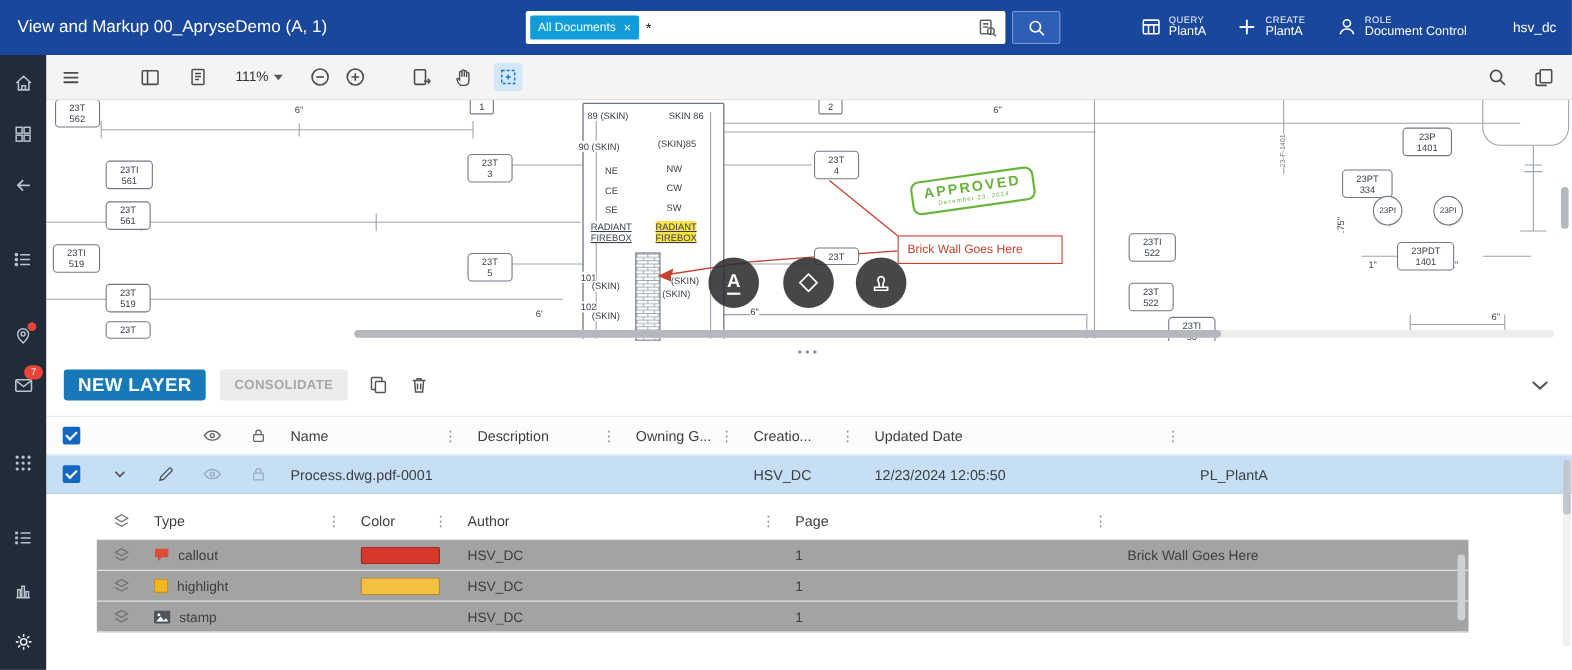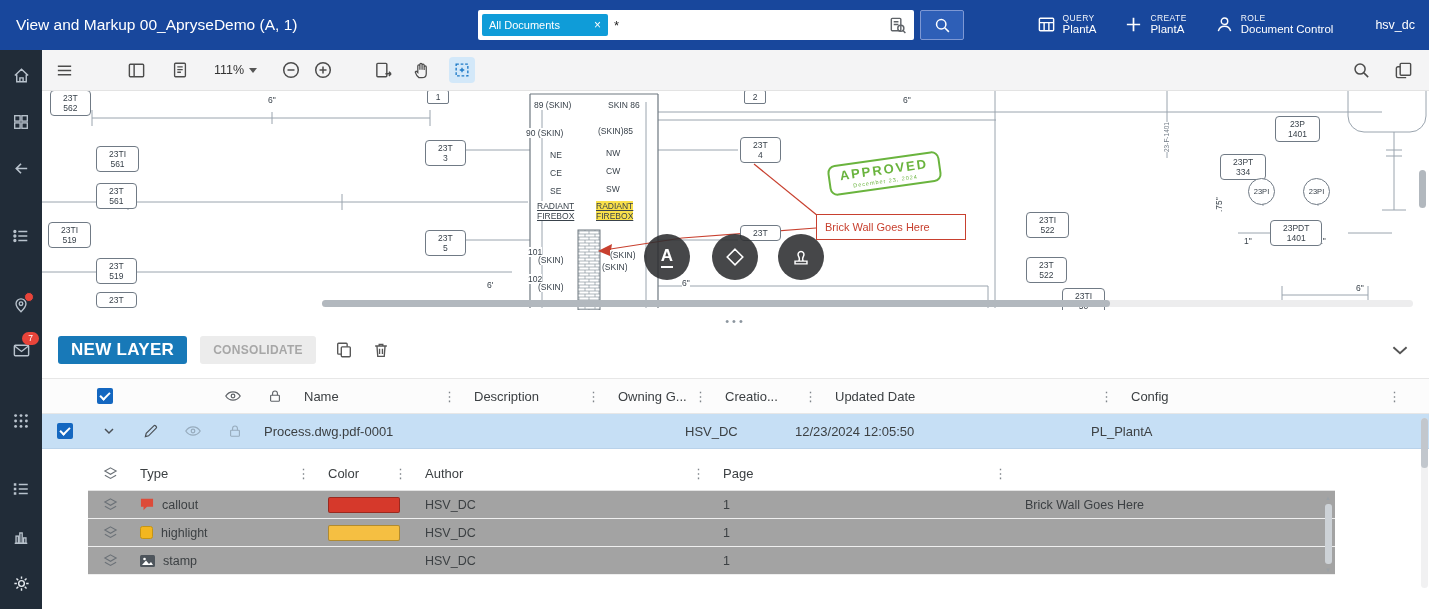--- a/index.html
+++ b/index.html
@@ -3,21 +3,21 @@
 <meta charset="utf-8">
 <style>
   html,body{margin:0;padding:0;}
   body{width:1429px;height:609px;position:relative;overflow:hidden;background:#fff;
        font-family:"Liberation Sans",sans-serif;-webkit-font-smoothing:antialiased;}
   svg{display:block}
   
   .topbar{position:absolute;left:0;top:0;width:1429px;height:50px;background:#18479c;color:#fff;z-index:20;}
   .tb-title{position:absolute;left:16px;top:0;line-height:50px;font-size:15.5px;}
   .searchbar{position:absolute;left:478px;top:10px;width:436px;height:30px;background:#fff;border-radius:2px;display:flex;align-items:center;}
-  .chip{margin-left:4px;height:22px;background:#0f9cd8;color:#fff;border-radius:2px;display:flex;align-items:center;padding:0 7px;font-size:11px;white-space:nowrap;gap:27px;}
+  .chip{margin-left:4px;height:22px;background:#0f9cd8;color:#fff;border-radius:2px;display:flex;align-items:center;padding:0 7px;font-size:11px;white-space:nowrap;}
   .chip-x{margin-left:7px;font-size:12px;cursor:pointer;}
   .search-input{flex:1;border:none;outline:none;font-size:13px;color:#222;padding:0 6px;min-width:0;background:transparent;}
   .adv{width:34px;display:flex;justify-content:center;color:#5f6368;}
   .search-btn{position:absolute;left:920px;top:10px;width:44px;height:30px;background:#2e5fb7;border:1px solid #7d98d4;border-radius:2px;display:flex;align-items:center;justify-content:center;color:#fff;cursor:pointer;}
   .tb-actions{position:absolute;right:0;top:0;height:50px;display:flex;align-items:center;padding-right:14px;}
   .tb-item{display:flex;align-items:center;margin-left:28px;cursor:pointer;}
   .tb-item svg{margin-right:7px;}
   .tb-2l{display:flex;flex-direction:column;line-height:1.15;}
   .tb-lbl{font-size:8.5px;letter-spacing:.4px;opacity:.95;}
   .tb-val{font-size:11.5px;}
@@ -58,21 +58,21 @@
   .divider{position:absolute;left:42px;top:310px;width:1387px;height:20px;background:#fff;z-index:6;display:flex;align-items:center;justify-content:center;cursor:row-resize;}
   .dots::after{content:"\2022\2022\2022";letter-spacing:3px;color:#8b959e;font-size:11px;}
   
   .panel{position:absolute;left:42px;top:330px;width:1387px;bottom:0;background:#fff;z-index:6;}
   .panel-toolbar{height:40px;display:flex;align-items:center;position:relative;}
   .btn-primary{margin-left:16px;height:28px;padding:0 13px;background:#1879b8;color:#fff;font-size:17px;font-weight:bold;border:none;border-radius:3px;letter-spacing:.3px;cursor:pointer;font-family:inherit;}
   .btn-disabled{margin-left:13px;height:28px;padding:0 13px;background:#ececec;color:#a7a7a7;font-size:12px;font-weight:bold;border:none;border-radius:3px;letter-spacing:.3px;font-family:inherit;}
   .pt-icon{margin-left:19px;color:#555;cursor:pointer;display:flex;}
   .collapse{position:absolute;right:18px;color:#555;cursor:pointer;display:flex;}
   .grid-header,.grid-row{display:grid;grid-template-columns:46px 42px 42px 42px 42px 170px 144px 107px 110px 296px 1fr 18px;align-items:center;height:34px;}
-  .grid-header{margin-top:8px;background:#fcfcfc;border-top:1px solid #e7e7e7;border-bottom:1px solid #e7e7e7;padding-left:40px;}
+  .grid-header{margin-top:8px;background:#fcfcfc;border-top:1px solid #e7e7e7;border-bottom:1px solid #e7e7e7;}
   .grid-row{background:#c6dff5;border-bottom:1px solid #b9d2ea;}
   .cell-c{display:flex;align-items:center;justify-content:center;}
   .hcell{display:flex;align-items:center;justify-content:space-between;font-size:13px;color:#3c4043;padding:0 10px 0 8px;overflow:hidden;white-space:nowrap;}
   .rcell{font-size:13px;color:#3c4043;padding-left:8px;overflow:hidden;white-space:nowrap;}
   .kebab{color:#80868b;font-size:13px;cursor:pointer;}
   .kebab::after{content:"\22EE";}
   .checkbox{width:16px;height:16px;border-radius:2px;background:#1467c0;position:relative;cursor:pointer;}
   .checkbox::after{content:"";position:absolute;left:5px;top:2px;width:4px;height:8px;border:solid #fff;border-width:0 2px 2px 0;transform:rotate(45deg);}
   .ic{display:flex;cursor:pointer;}
   .faded{opacity:.45;}
@@ -519,24 +519,20 @@
         <span class="kebab"></span>
       </div>
     <div class="hcell">
         <span>Creatio...</span>
         <span class="kebab"></span>
       </div>
     <div class="hcell">
         <span>Updated Date</span>
         <span class="kebab"></span>
       </div>
-    <div class="hcell">
-        <span>Config</span>
-        <span class="kebab"></span>
-      </div>
     <div></div>
   </div>
 
   <div class="grid-row">
     <div class="cell-c">
         <span class="checkbox"></span>
       </div>
     <div class="cell-c ic" style="color:#4a5056">
       <svg width="16" height="16" viewBox="0 0 20 20" fill="none" stroke="currentColor" stroke-width="1.8">
           <path d="M5 7.5l5 5 5-5"></path>

